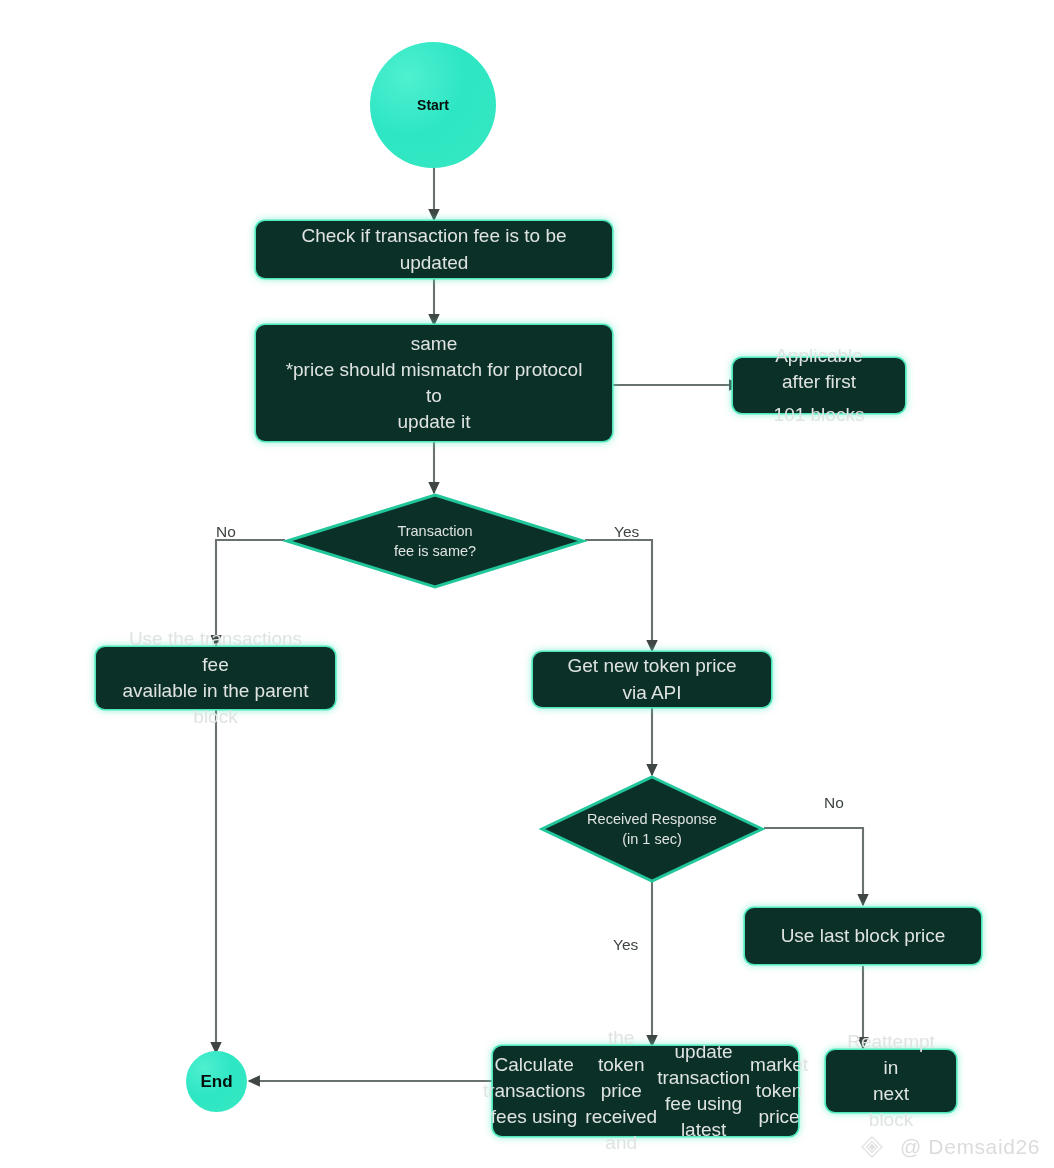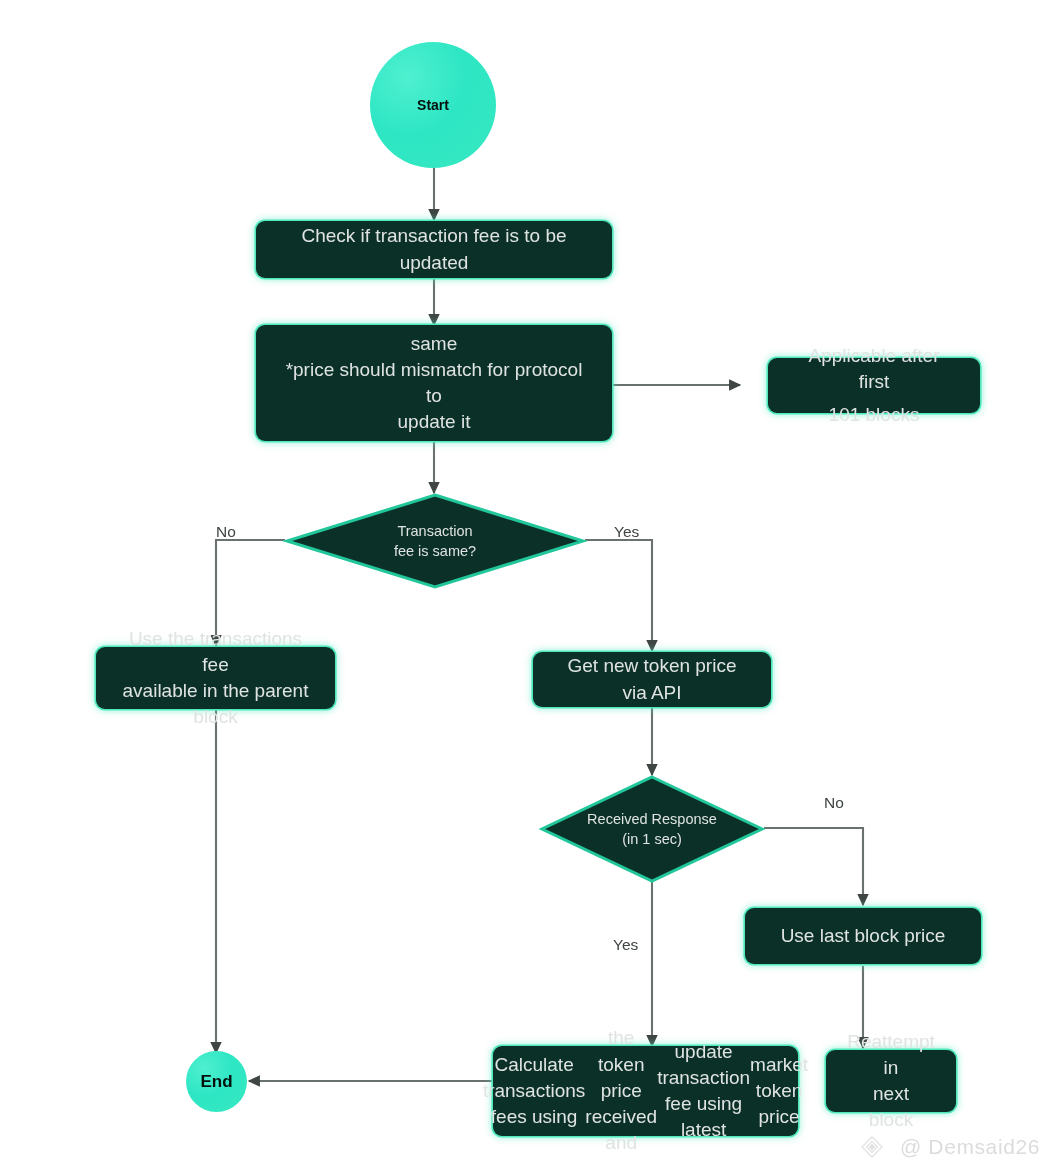--- a/index.html
+++ b/index.html
@@ -141,21 +141,21 @@
 <div class="node proc" style="left:256px; top:221px; width:356px; height:57px;">
   <span>Check if transaction fee is to be updated</span>
 </div>
 
 <div class="node proc" style="left:256px; top:325px; width:356px; height:116px; flex-direction:column; justify-content:center;">
   <span>same</span>
   <span>*price should mismatch for protocol to</span>
   <span>update it</span>
 </div>
 
-<div class="node proc" style="left:768px; top:358px; width:212px; height:55px; flex-direction:column; justify-content:center;gap:6px;">
+<div class="node proc" style="left:733px; top:358px; width:172px; height:55px; flex-direction:column; justify-content:center;gap:6px;">
   <span>Applicable after first</span>
   <span>101 blocks</span>
 </div>
 
 <div class="diamond-wrap" style="left:285px; top:493px; width:300px; height:96px;">
   <svg width="300" height="96" viewBox="0 0 300 96" xmlns="http://www.w3.org/2000/svg">
     <polygon points="150,2 298,48 150,94 2,48" fill="#0b3028" stroke="#21c79a" stroke-width="3"></polygon>
   </svg>
   <div class="diamond-label">
     <div>

